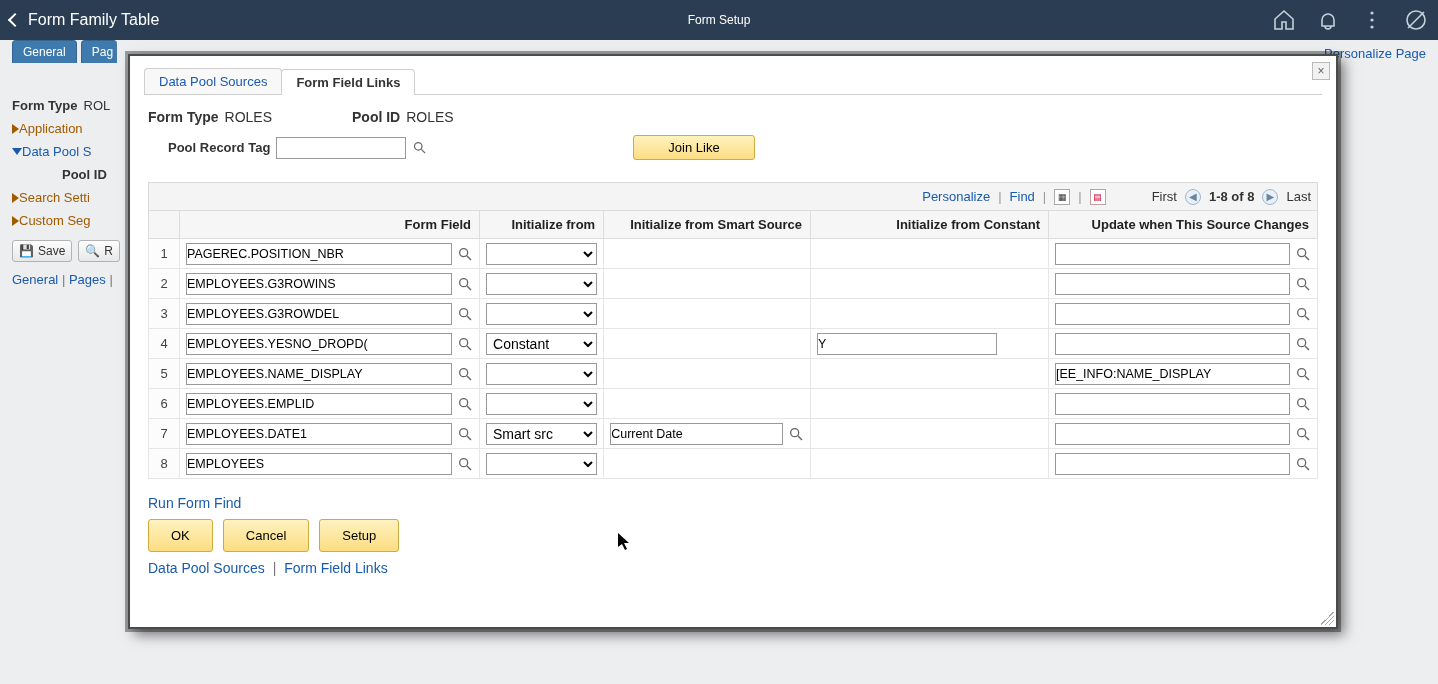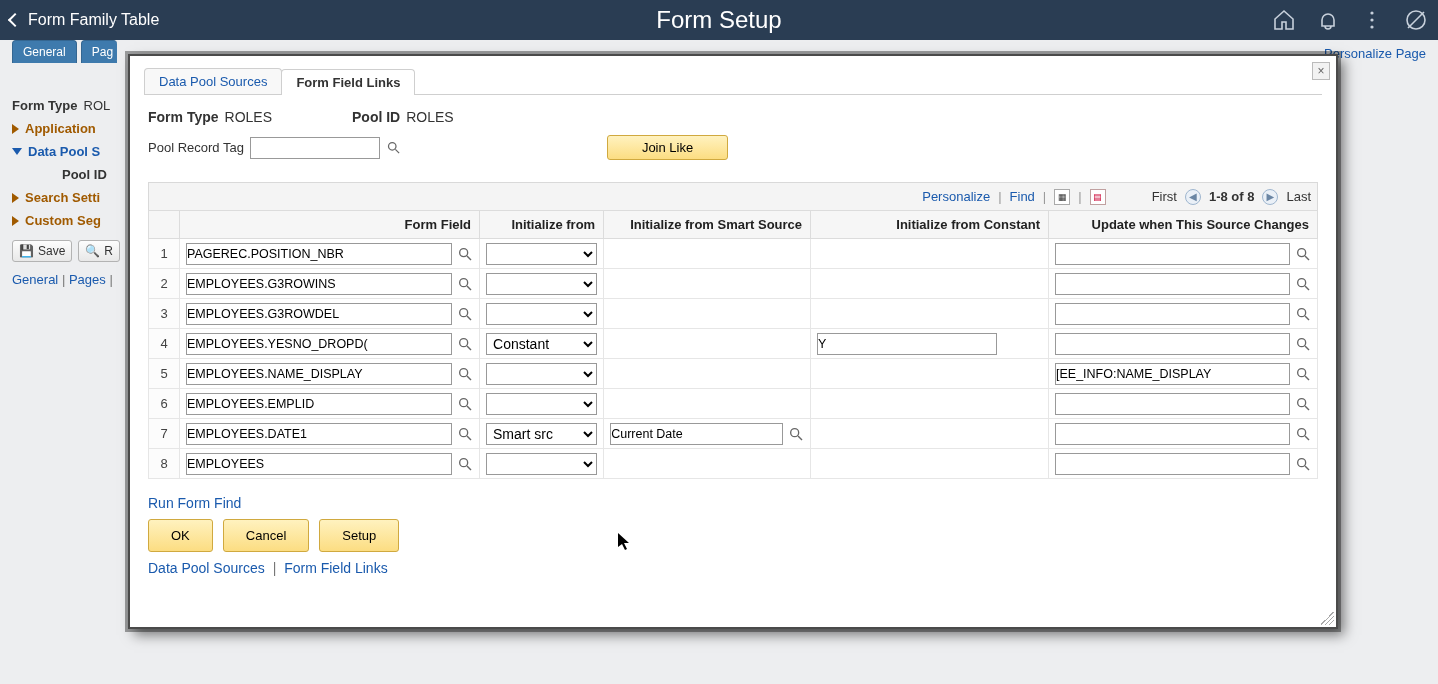--- a/index.html
+++ b/index.html
@@ -2,32 +2,32 @@
 <html><head>
 <meta charset="utf-8">
 <style>
 * { box-sizing: border-box; margin: 0; padding: 0; }
 html, body { height: 100%; font-family: Arial, Helvetica, sans-serif; font-size: 13px; color: #333; }
 body { background: #edeef0; overflow: hidden; }
 
 
 .topbar { height: 40px; background: #2a3d53; color: #fff; display: flex; align-items: center; padding: 0 10px; position: relative; }
 .topbar .back { display: flex; align-items: center; gap: 6px; font-size: 16px; cursor: pointer; }
-.topbar .title { position: absolute; left: 50%; transform: translateX(-50%); font-size: 24px; font-weight: 400; }
+.topbar .title { position: absolute; left: 50%; transform: translateX(-50%); font-size: 12px; font-weight: 400; }
 .topbar .right-icons { position: absolute; right: 10px; display: flex; align-items: center; gap: 20px; }
 .topbar .chevron-left { width: 10px; height: 10px; border-left: 2px solid #fff; border-bottom: 2px solid #fff; transform: rotate(45deg); margin-right: 2px; }
 .topbar svg { width: 24px; height: 24px; fill: none; stroke: #c7d0db; stroke-width: 1.6; cursor: pointer; }
 .bg-tabs { position: absolute; top: 40px; left: 12px; display: flex; gap: 4px; }
 .bg-tabs .tab { background: #3e7aad; color: #fff; border-radius: 4px 4px 0 0; padding: 4px 10px; font-size: 12px; cursor: pointer; border: 1px solid #346691; border-bottom: none; }
 .bg-tabs .tab.cut { border-right: none; padding-right: 4px; }
 
 .bg-content { position: absolute; top: 68px; left: 12px; width: 200px; font-size: 13px; }
 .bg-row { display: flex; align-items: center; gap: 6px; margin: 4px 0; }
 .bg-label { font-weight: bold; }
-.bg-section { display: flex; align-items: center; gap: 6px; color: #a05a00; font-weight: bold; margin: 8px 0; cursor: pointer; text-align: right; }
+.bg-section { display: flex; align-items: center; color: #a05a00; font-weight: normal; margin: 8px 0; cursor: pointer; text-align: right; }
 .bg-section.blue { color: #3e7aad; }
 .bg-section .tri { width: 0; height: 0; border-top: 5px solid transparent; border-bottom: 5px solid transparent; border-left: 7px solid currentColor; }
 .bg-section .tri.down { border-left: 5px solid transparent; border-right: 5px solid transparent; border-top: 7px solid currentColor; border-bottom: none; }
 .bg-btnrow { margin-top: 12px; display: flex; gap: 6px; }
 .bg-btnrow .sbtn { background: linear-gradient(#fdfdfd,#e8e8e8); border: 1px solid #b3b3b3; border-radius: 3px; padding: 3px 6px; font-size: 12px; display: flex; align-items: center; gap: 4px; cursor: pointer; }
 .bg-footer-links { margin-top: 10px; font-size: 13px; }
 .bg-footer-links a { color: #1a5aad; text-decoration: none; }
 .bg-footer-links .sep { color: #777; }
 
 .top-right-link { position: absolute; top: 46px; right: 12px; color: #1a5aad; font-size: 13px; cursor: pointer; }
@@ -37,21 +37,21 @@
 .modal .close-x { position: absolute; top: 6px; right: 6px; width: 18px; height: 18px; border: 1px solid #bbb; background: #f2f2f2; color: #666; font-size: 12px; display:flex; align-items:center; justify-content:center; cursor: pointer; }
 .modal h2 { color: #1a5aad; font-weight: 500; font-size: 19px; margin-bottom: 6px; }
 .modal .mod-tabs { display: flex; border-bottom: 1px solid #cfcfcf; margin-top: 2px; }
 .modal .mod-tabs .mtab { padding: 5px 14px; border: 1px solid #cfcfcf; border-bottom: none; margin-right: -1px; background: #f8f8f8; color: #1a5aad; cursor: pointer; font-size: 13px; border-radius: 4px 4px 0 0; }
 .modal .mod-tabs .mtab.active { background: #fff; font-weight: bold; color: #333; position: relative; top: 1px; }
 .mod-body { padding: 14px 4px 4px 4px; }
 
 .form-meta { display: flex; align-items: center; gap: 40px; margin-bottom: 10px; font-size: 14px; }
 .form-meta .lbl { font-weight: bold; margin-right: 6px; }
 .meta-row2 { display: flex; align-items: center; gap: 6px; margin-bottom: 22px; }
-.meta-row2 .lbl { font-weight: normal; }
+.meta-row2 .lbl { font-weight: bold; margin-left: 20px; }
 .meta-row2 input { width: 130px; height: 22px; border: 1px solid #999; padding: 2px 4px; }
 .join-btn { margin-left: 200px; background: linear-gradient(#fff2bf, #fcdd82); border: 1px solid #d0a93f; border-radius: 3px; padding: 4px 34px; cursor: pointer; font-size: 13px; }
 
 
 .grid-topbar { background: #f4f4f4; border: 1px solid #d9d9d9; border-bottom: none; height: 28px; display: flex; align-items: center; justify-content: flex-end; padding: 0 6px; gap: 8px; font-size: 13px; }
 .grid-topbar a { color: #1a5aad; text-decoration: none; cursor: pointer; }
 .grid-topbar .sep { color: #999; }
 .grid-topbar .icon-sm { width: 16px; height: 16px; display: inline-flex; align-items: center; justify-content: center; border: 1px solid #aaa; font-size: 9px; background: #fff; cursor: pointer; }
 .grid-topbar .icon-sm.cal { background: #fff; color: #c03; border-color:#c0a0a0; }
 .grid-topbar .nav-arrow { width: 16px; height: 16px; border-radius: 50%; border: 1px solid #9fb6cf; display: inline-flex; align-items: center; justify-content: center; font-size: 10px; color: #6b86a4; cursor: pointer; background:#eaf0f7; }

